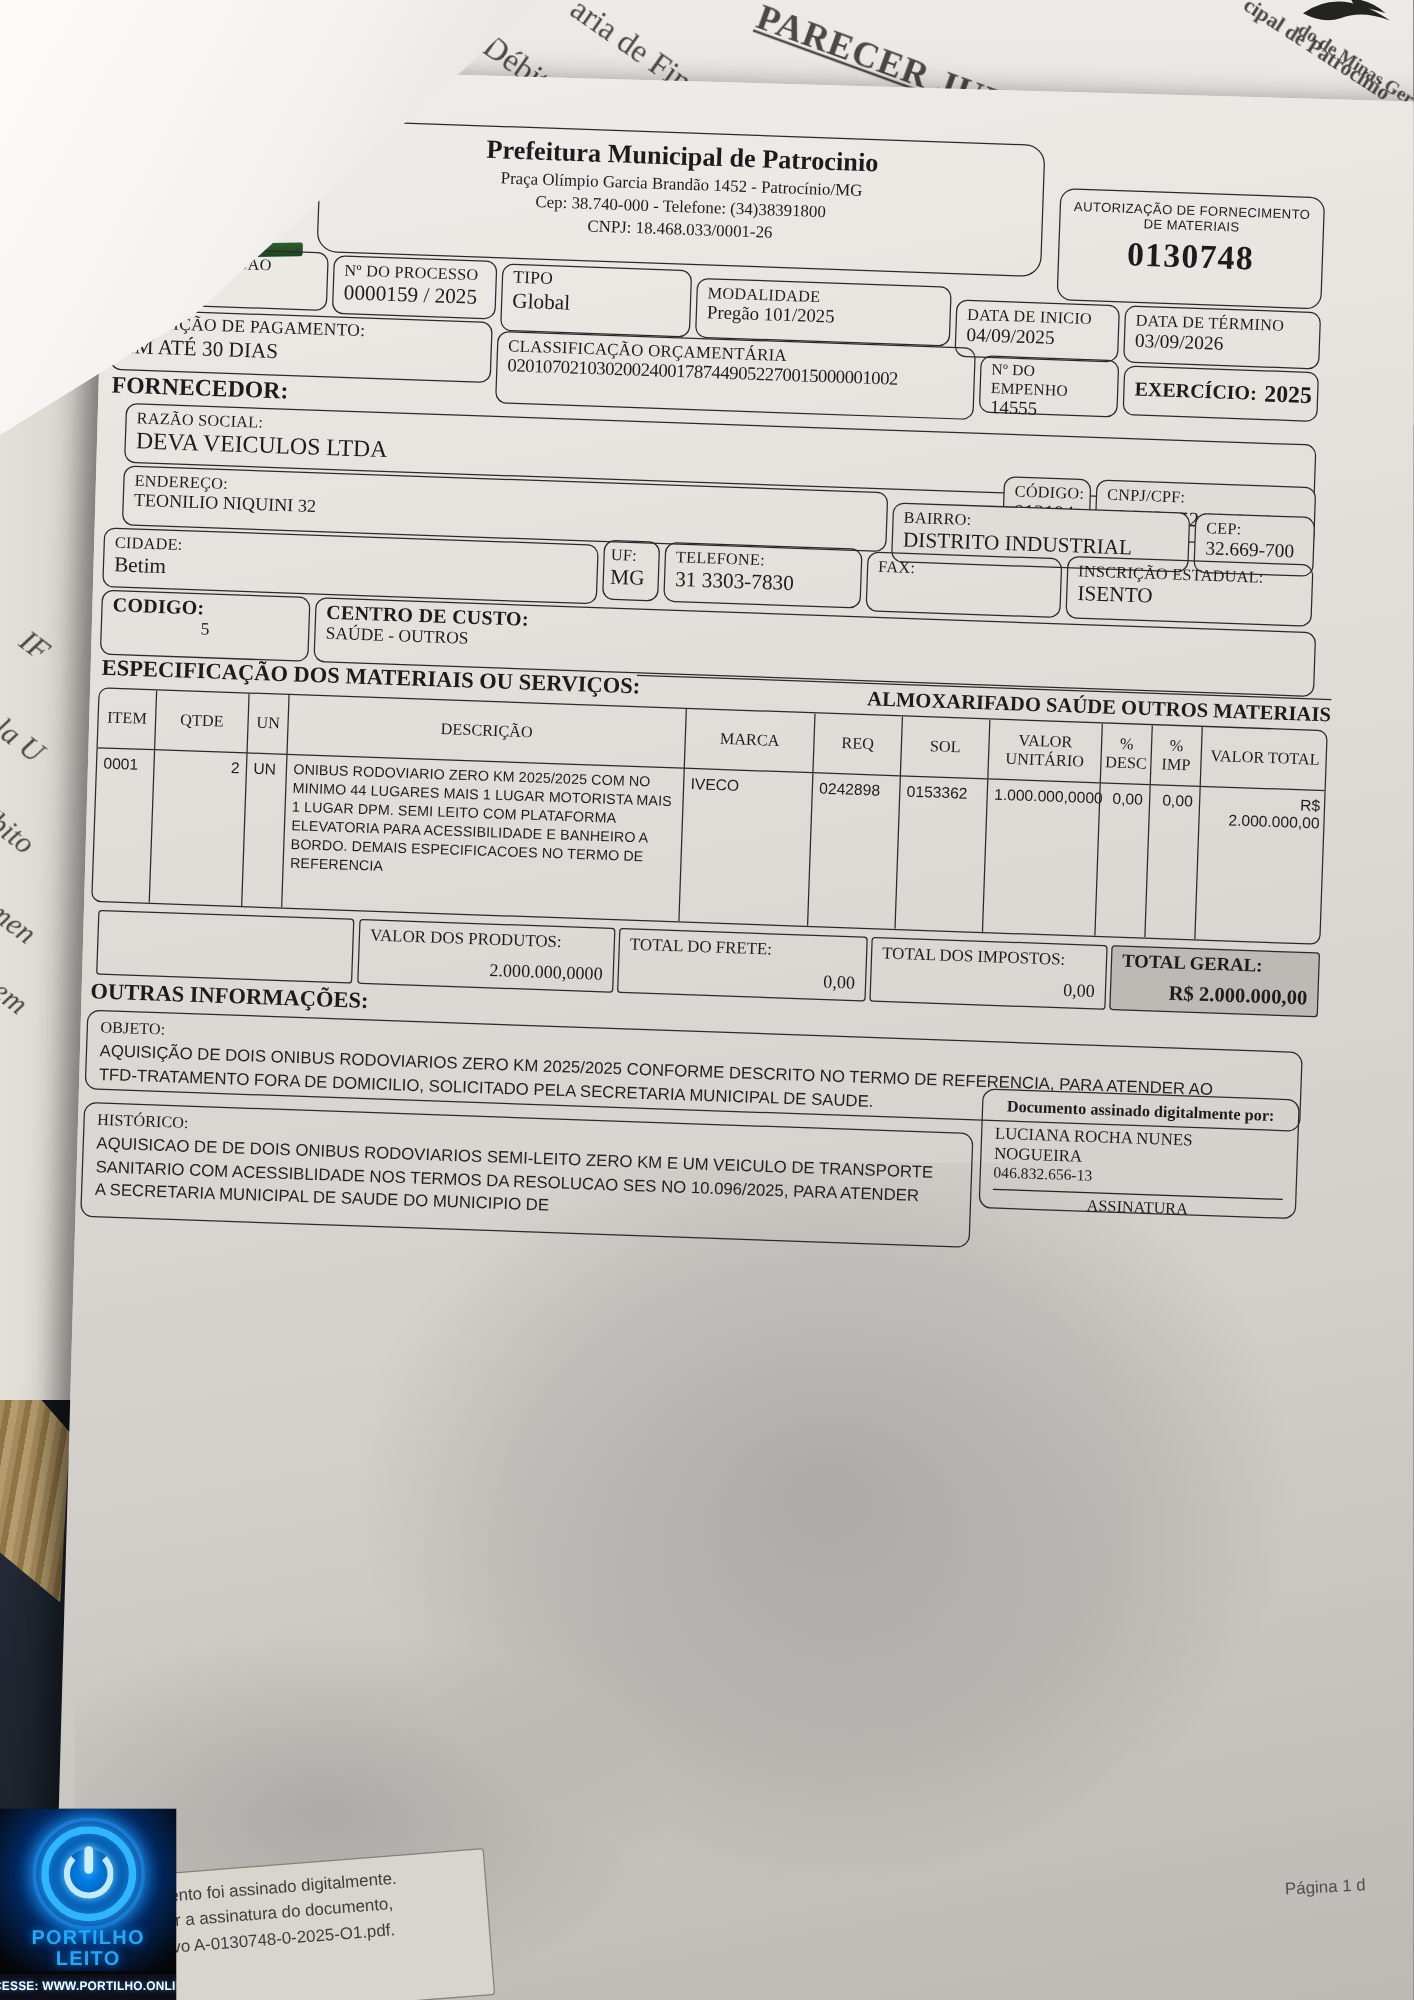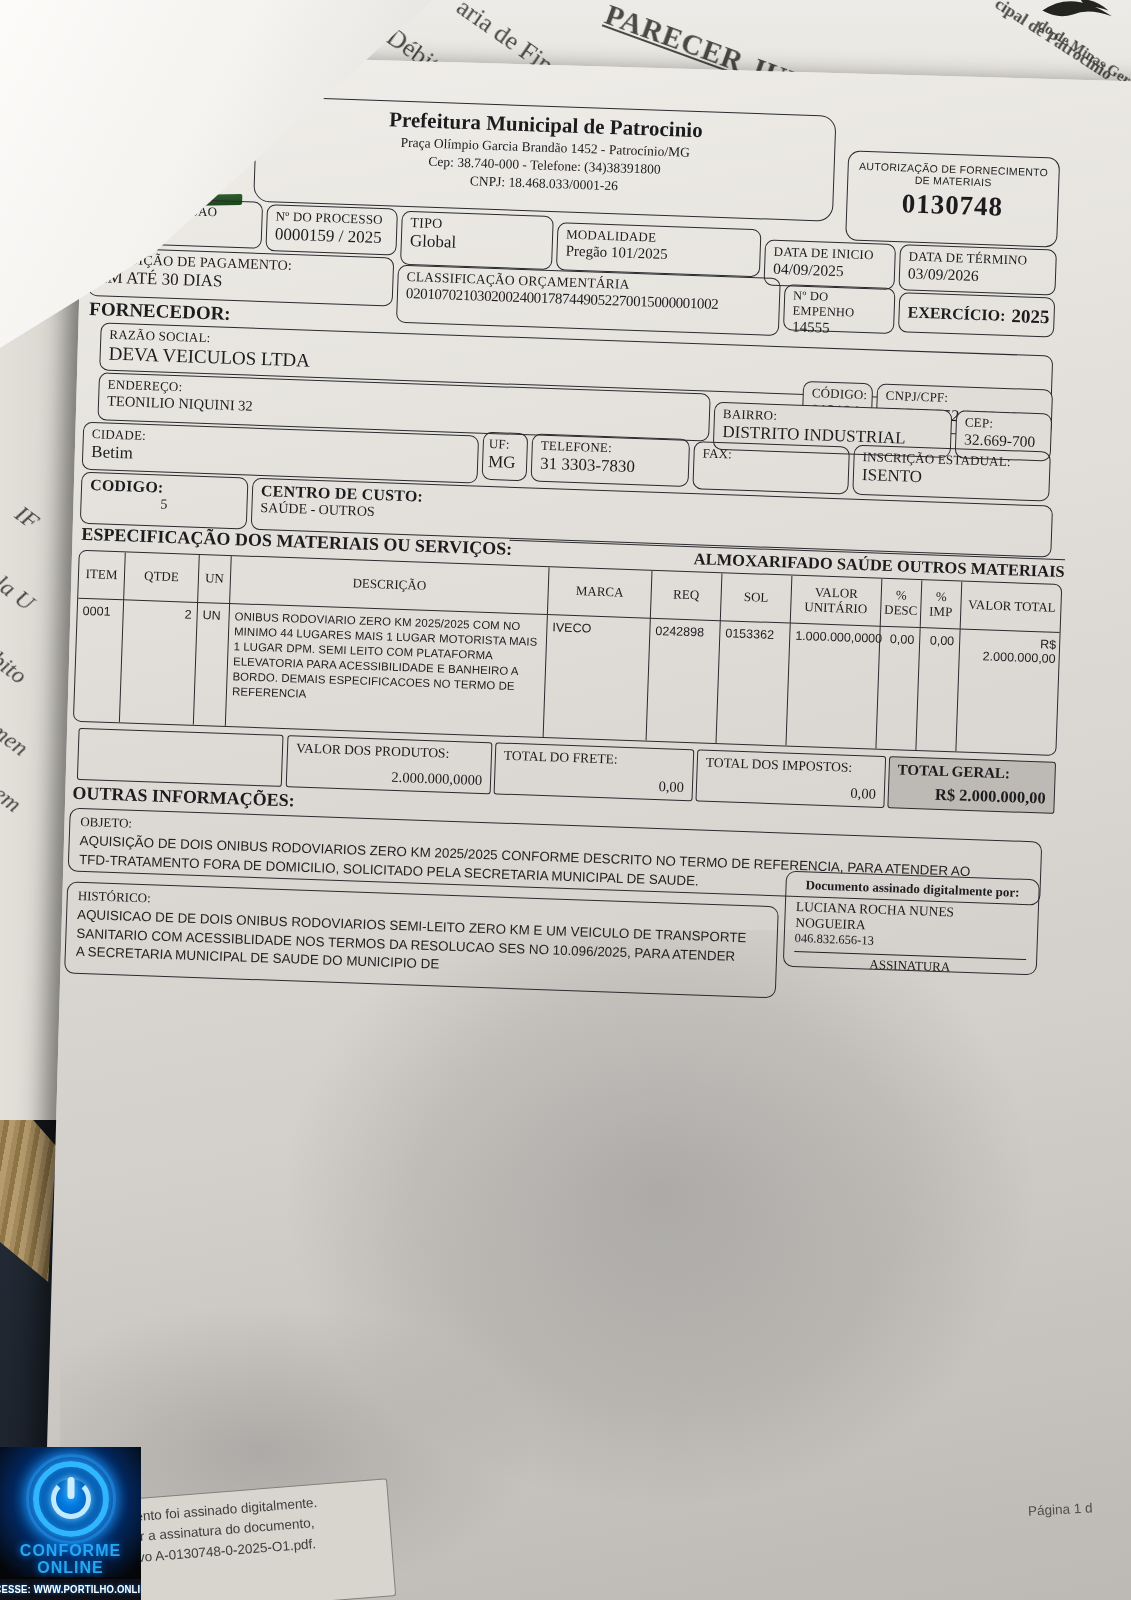--- a/index.html
+++ b/index.html
@@ -340,21 +340,21 @@
 
   <span class="page-label">Página 1 d</span>
 
   <div class="watermark">
     <div class="wm-glow"></div>
     <div class="wm-ring-outer"></div>
     <div class="wm-ring"></div>
     <div class="wm-power-arc"></div>
     <div class="wm-power-bar"></div>
     <div class="wm-text">
-      <div>CONFORME</div>
-      <div>ONLINE</div>
+      <div>PORTILHO</div>
+      <div>LEITO</div>
     </div>
     <div class="wm-banner">
       <span>ACESSE: WWW.PORTILHO.ONLINE</span>
     </div>
   </div>
 
 </div>
 
 </body></html>

